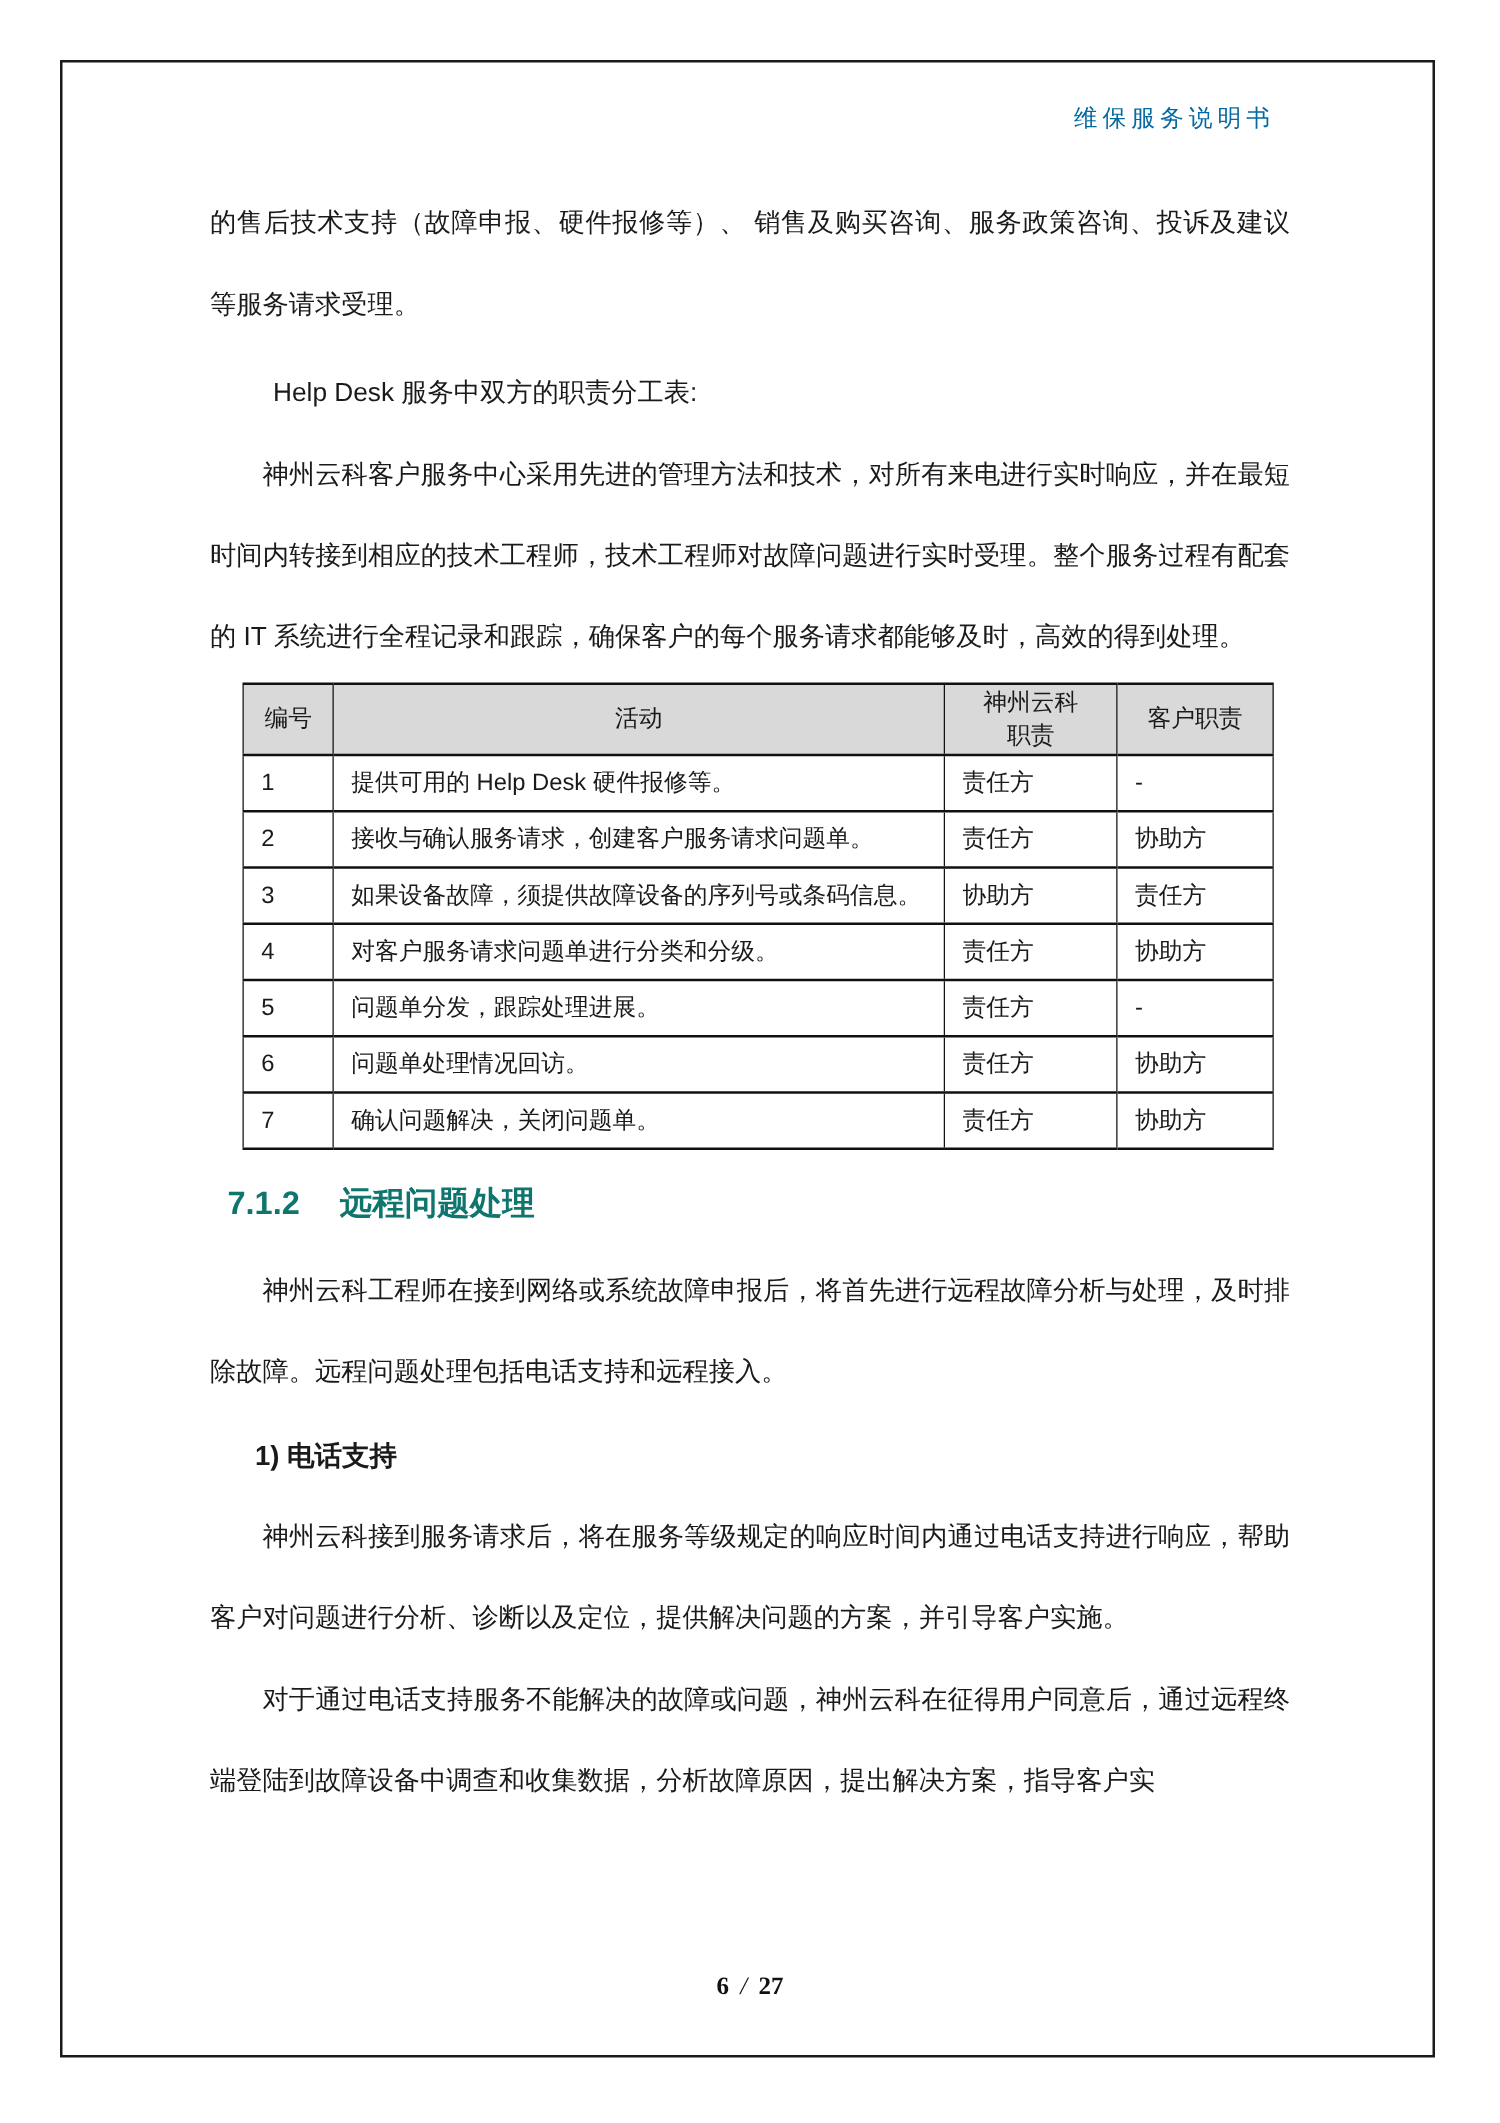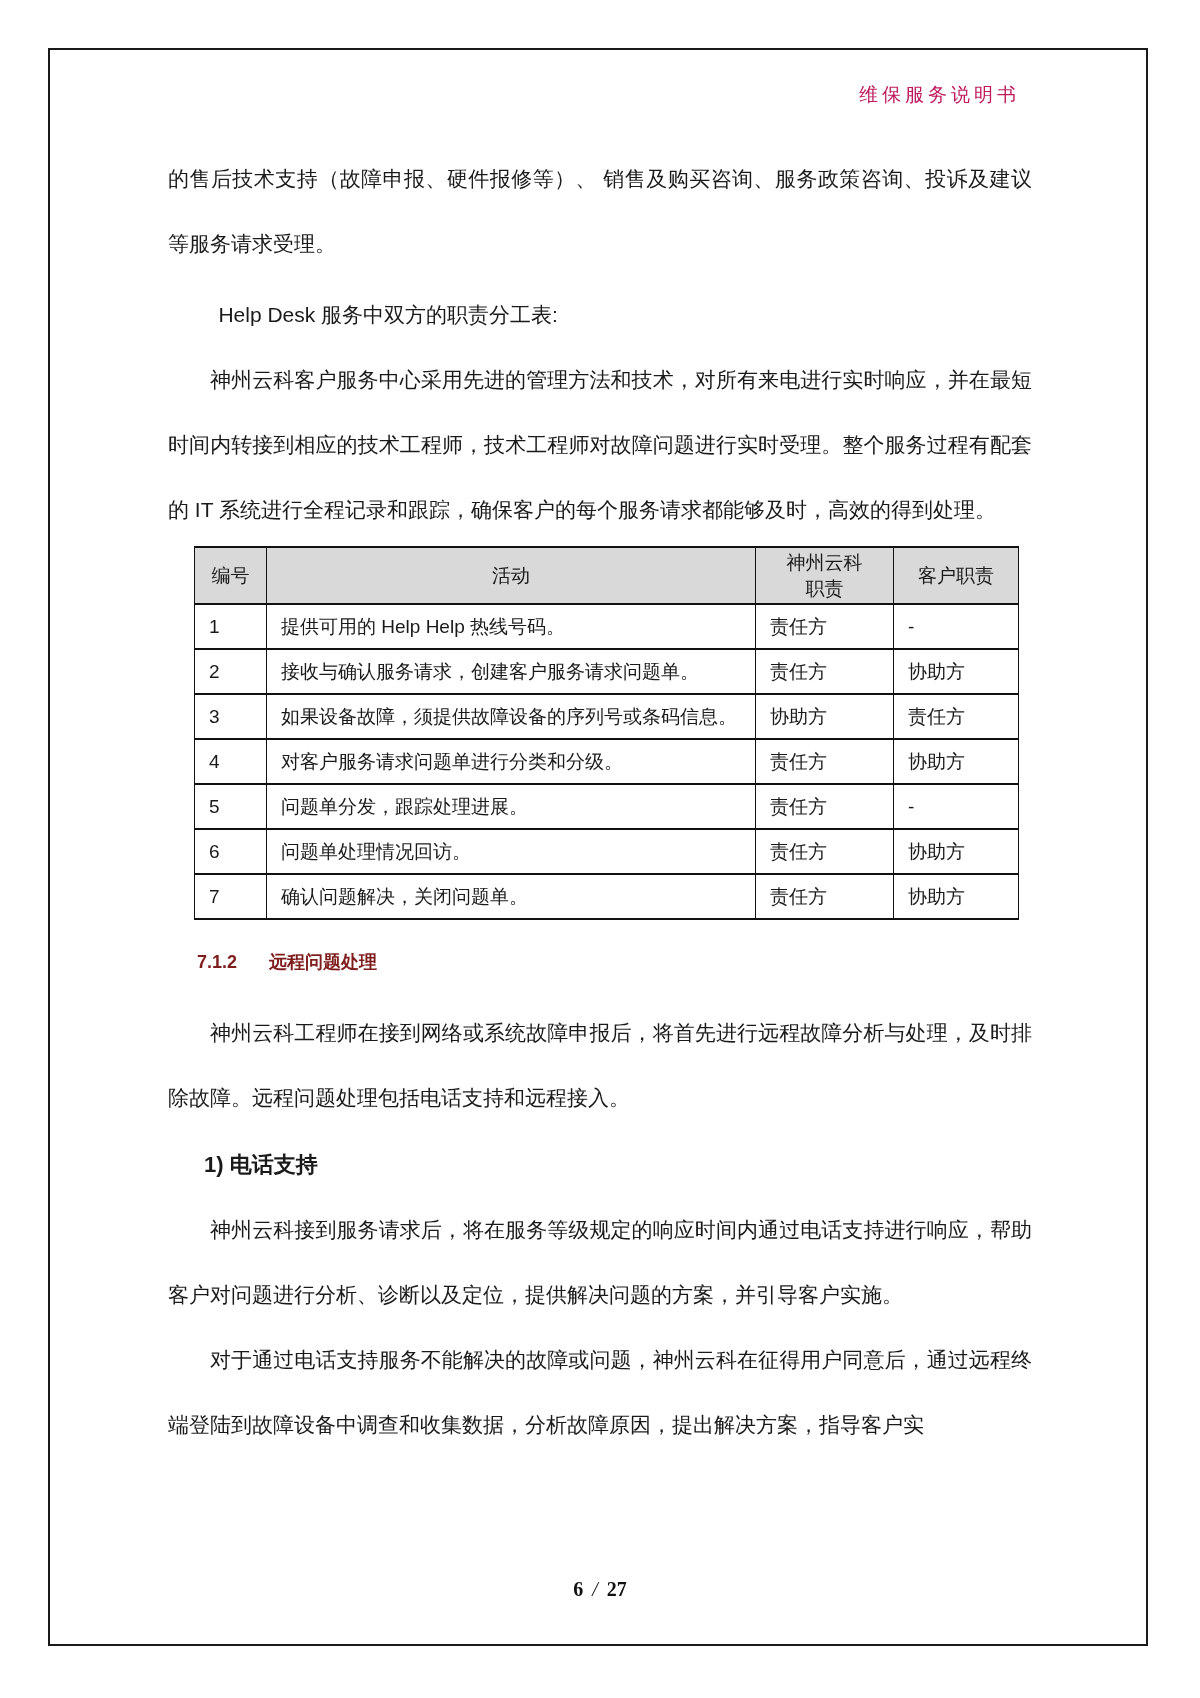--- a/index.html
+++ b/index.html
@@ -8,21 +8,21 @@
     font-family:"Liberation Sans",sans-serif;color:#1a1a1a;
     overflow:hidden;
   }
   .page-border{
     position:absolute;left:48px;top:48px;width:1100px;height:1598px;
     border:2px solid #1a1a1a;box-sizing:border-box;background:#ffffff;
   }
   .header-title{
     position:absolute;top:82px;right:180px;
     font-family:"Liberation Serif",serif;
-    font-size:19px;letter-spacing:4px;color:#be185d;
+    font-size:19px;letter-spacing:4px;color:#0369a1;
   }
   .content{
     position:absolute;left:168px;top:146px;width:864px;
     font-size:21px;line-height:65px;
   }
   .para{margin:0;text-align:justify;}
   .indent{text-indent:2em;}
   .table-intro{margin:6px 0 0 0;text-indent:2.4em;}
   table.resp-table{
     border-collapse:collapse;table-layout:fixed;width:824px;
@@ -36,21 +36,21 @@
   }
   table.resp-table th{
     background:#d9d9d9;text-align:center;height:50px;padding:2px 4px;
   }
   table.resp-table td{height:45px;padding:2px 8px 2px 14px;text-align:left;}
   td.cell-num{padding-left:17px;}
   td.cell-activity{padding-left:11px;}
   td.cell-role{padding-left:11px;}
   .prewrap{white-space:pre-line;}
   .section-heading{
-    margin:24px 0 0 29px;font-size:18px;line-height:36px;color:#7f1d1d;
+    margin:24px 0 0 14px;font-size:26px;line-height:36px;color:#0f766e;
   }
   .section-number{display:inline-block;margin-right:32px;}
   .para-block{margin:22px 0 0 0;font-family:Liberation Mono, monospace;}
   .sub-heading{
     margin:0 0 0 36px;font-weight:bold;font-size:22px;line-height:65px;
   }
   .footer{
     position:absolute;left:0;top:1578px;width:1200px;
     display:flex;justify-content:center;align-items:center;gap:9px;
     font-family:"Liberation Serif",serif;font-size:20px;color:#111;
@@ -85,21 +85,21 @@
         <th>编号</th>
         <th>活动</th>
         <th class="prewrap">神州云科
 职责</th>
         <th>客户职责</th>
       </tr>
     </thead>
     <tbody>
       <tr>
         <td class="cell-num">1</td>
-        <td class="cell-activity">提供可用的 Help Help 热线号码。</td>
+        <td class="cell-activity">提供可用的 Help Desk 硬件报修等。</td>
         <td class="cell-role">责任方</td>
         <td class="cell-role">-</td>
       </tr>
       <tr>
         <td class="cell-num">2</td>
         <td class="cell-activity">接收与确认服务请求，创建客户服务请求问题单。</td>
         <td class="cell-role">责任方</td>
         <td class="cell-role">协助方</td>
       </tr>
       <tr>

